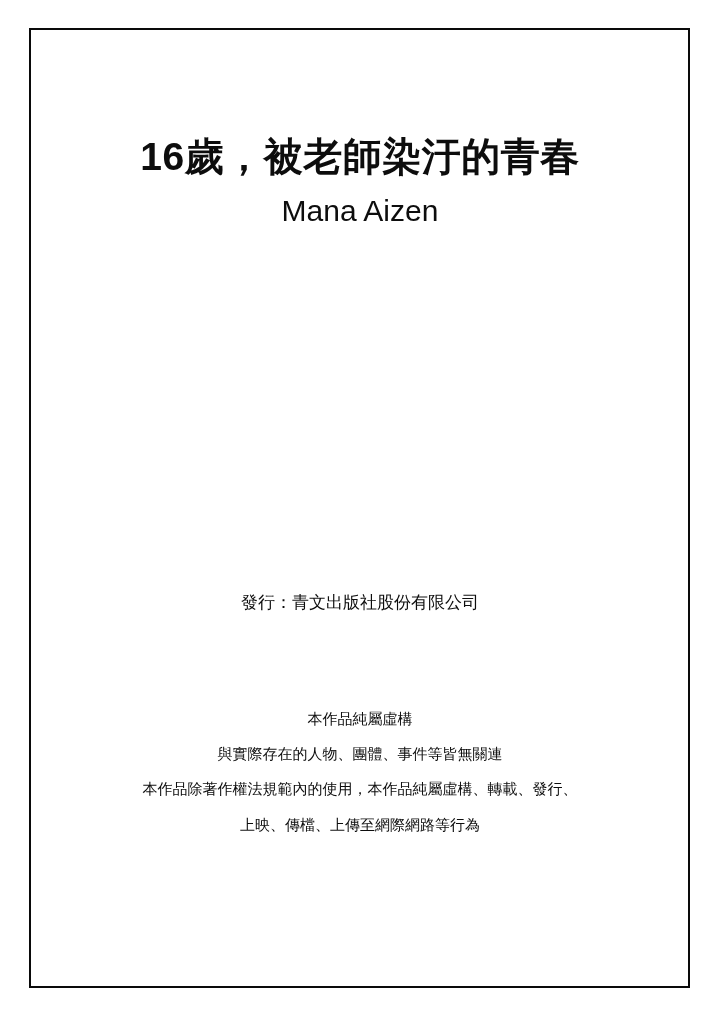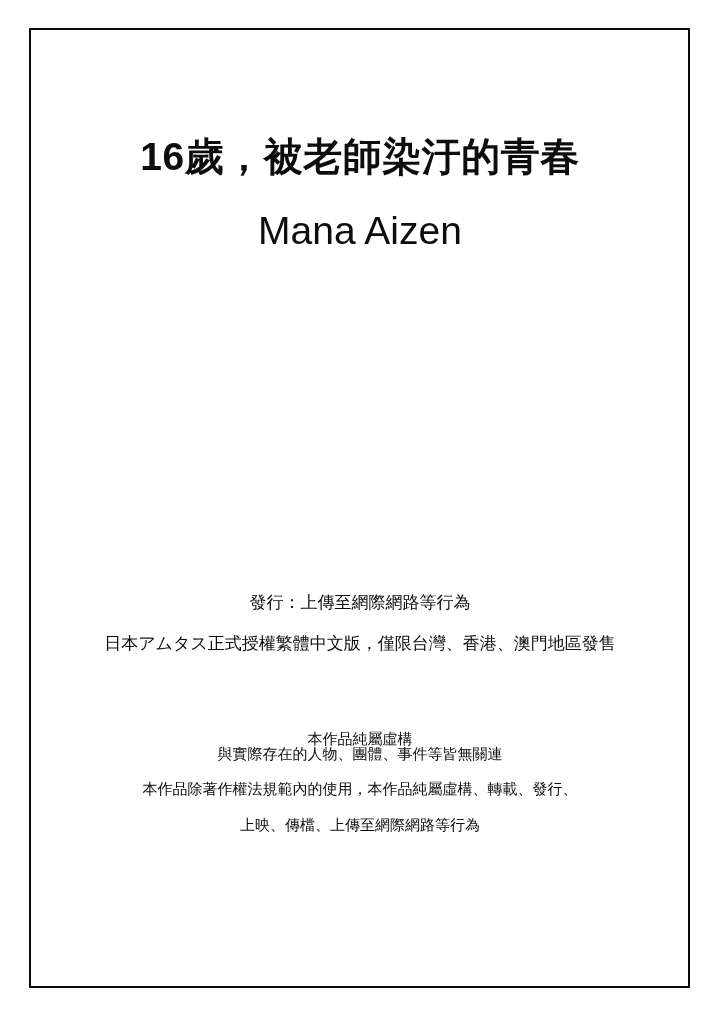--- a/index.html
+++ b/index.html
@@ -36,58 +36,57 @@
     font-family: "Liberation Sans", sans-serif;
   }
   .book-title {
     top: 134px;
     font-size: 39px;
     line-height: 46px;
     font-weight: 700;
     letter-spacing: 0.5px;
   }
   .book-author {
-    top: 212px;
-    font-size: 39px;
+    top: 192px;
+    font-size: 30px;
     line-height: 38px;
     font-weight: 400;
   }
   .pub-line1 {
     top: 590px;
     font-size: 17px;
     line-height: 26px;
   }
   .pub-line2 {
     top: 631px;
     font-size: 17px;
     line-height: 26px;
   }
   .dis-line {
     font-size: 15px;
     line-height: 22px;
   }
-  .dis-1 { top: 708px; margin-top: 20px; }
+  .dis-1 { top: 708px; }
   .dis-2 { top: 743px; text-align: center; }
   .dis-3 { top: 778px; }
   .dis-4 { top: 814px; }
 </style>
 </head>
 <body>
 
 <div class="page-wrap">
 
   <div class="page-frame"></div>
 
   <div class="txt book-title">16歲，被老師染汙的青春</div>
 
   <div class="txt book-author">Mana Aizen</div>
 
-  <div class="txt pub-line1">發行：上傳至網際網路等行為</div>
+  <div class="txt pub-line1">發行：青文出版社股份有限公司</div>
 
-  <div class="txt pub-line2">日本アムタス正式授權繁體中文版，僅限台灣、香港、澳門地區發售</div>
 
   <div class="txt dis-line dis-1">本作品純屬虛構</div>
 
   <div class="txt dis-line dis-2">與實際存在的人物、團體、事件等皆無關連</div>
 
   <div class="txt dis-line dis-3">本作品除著作權法規範內的使用，本作品純屬虛構、轉載、發行、</div>
 
   <div class="txt dis-line dis-4">上映、傳檔、上傳至網際網路等行為</div>
 
 </div>

